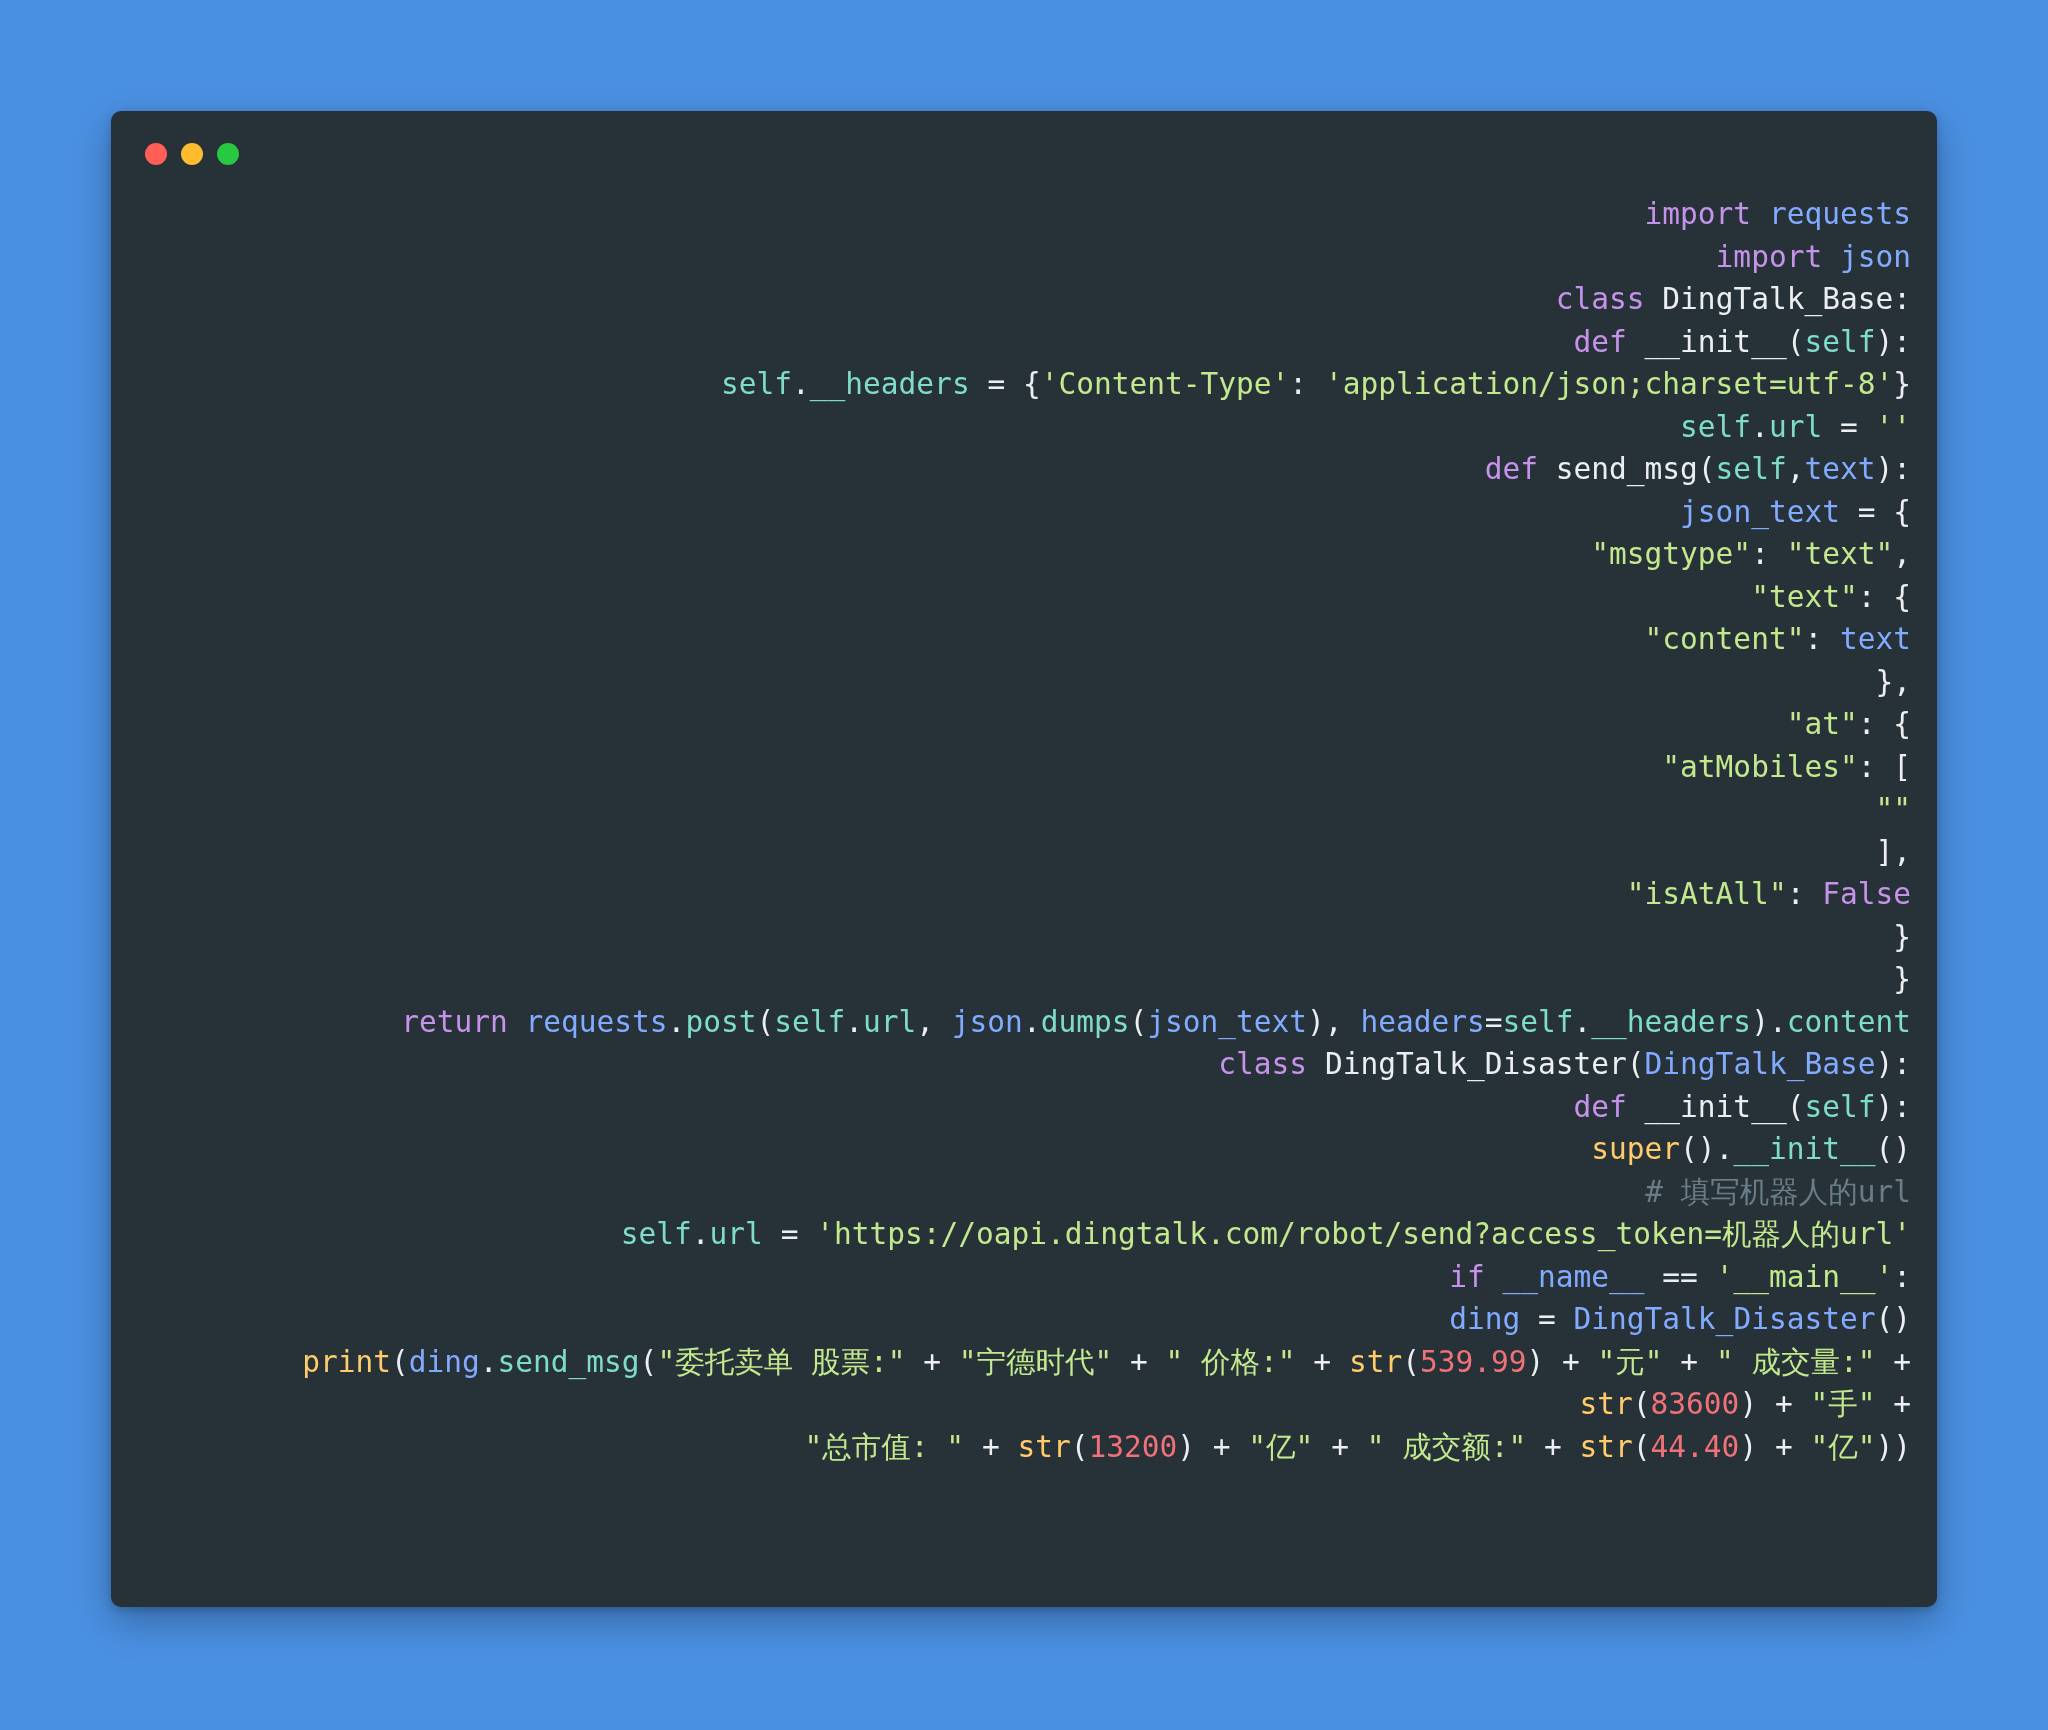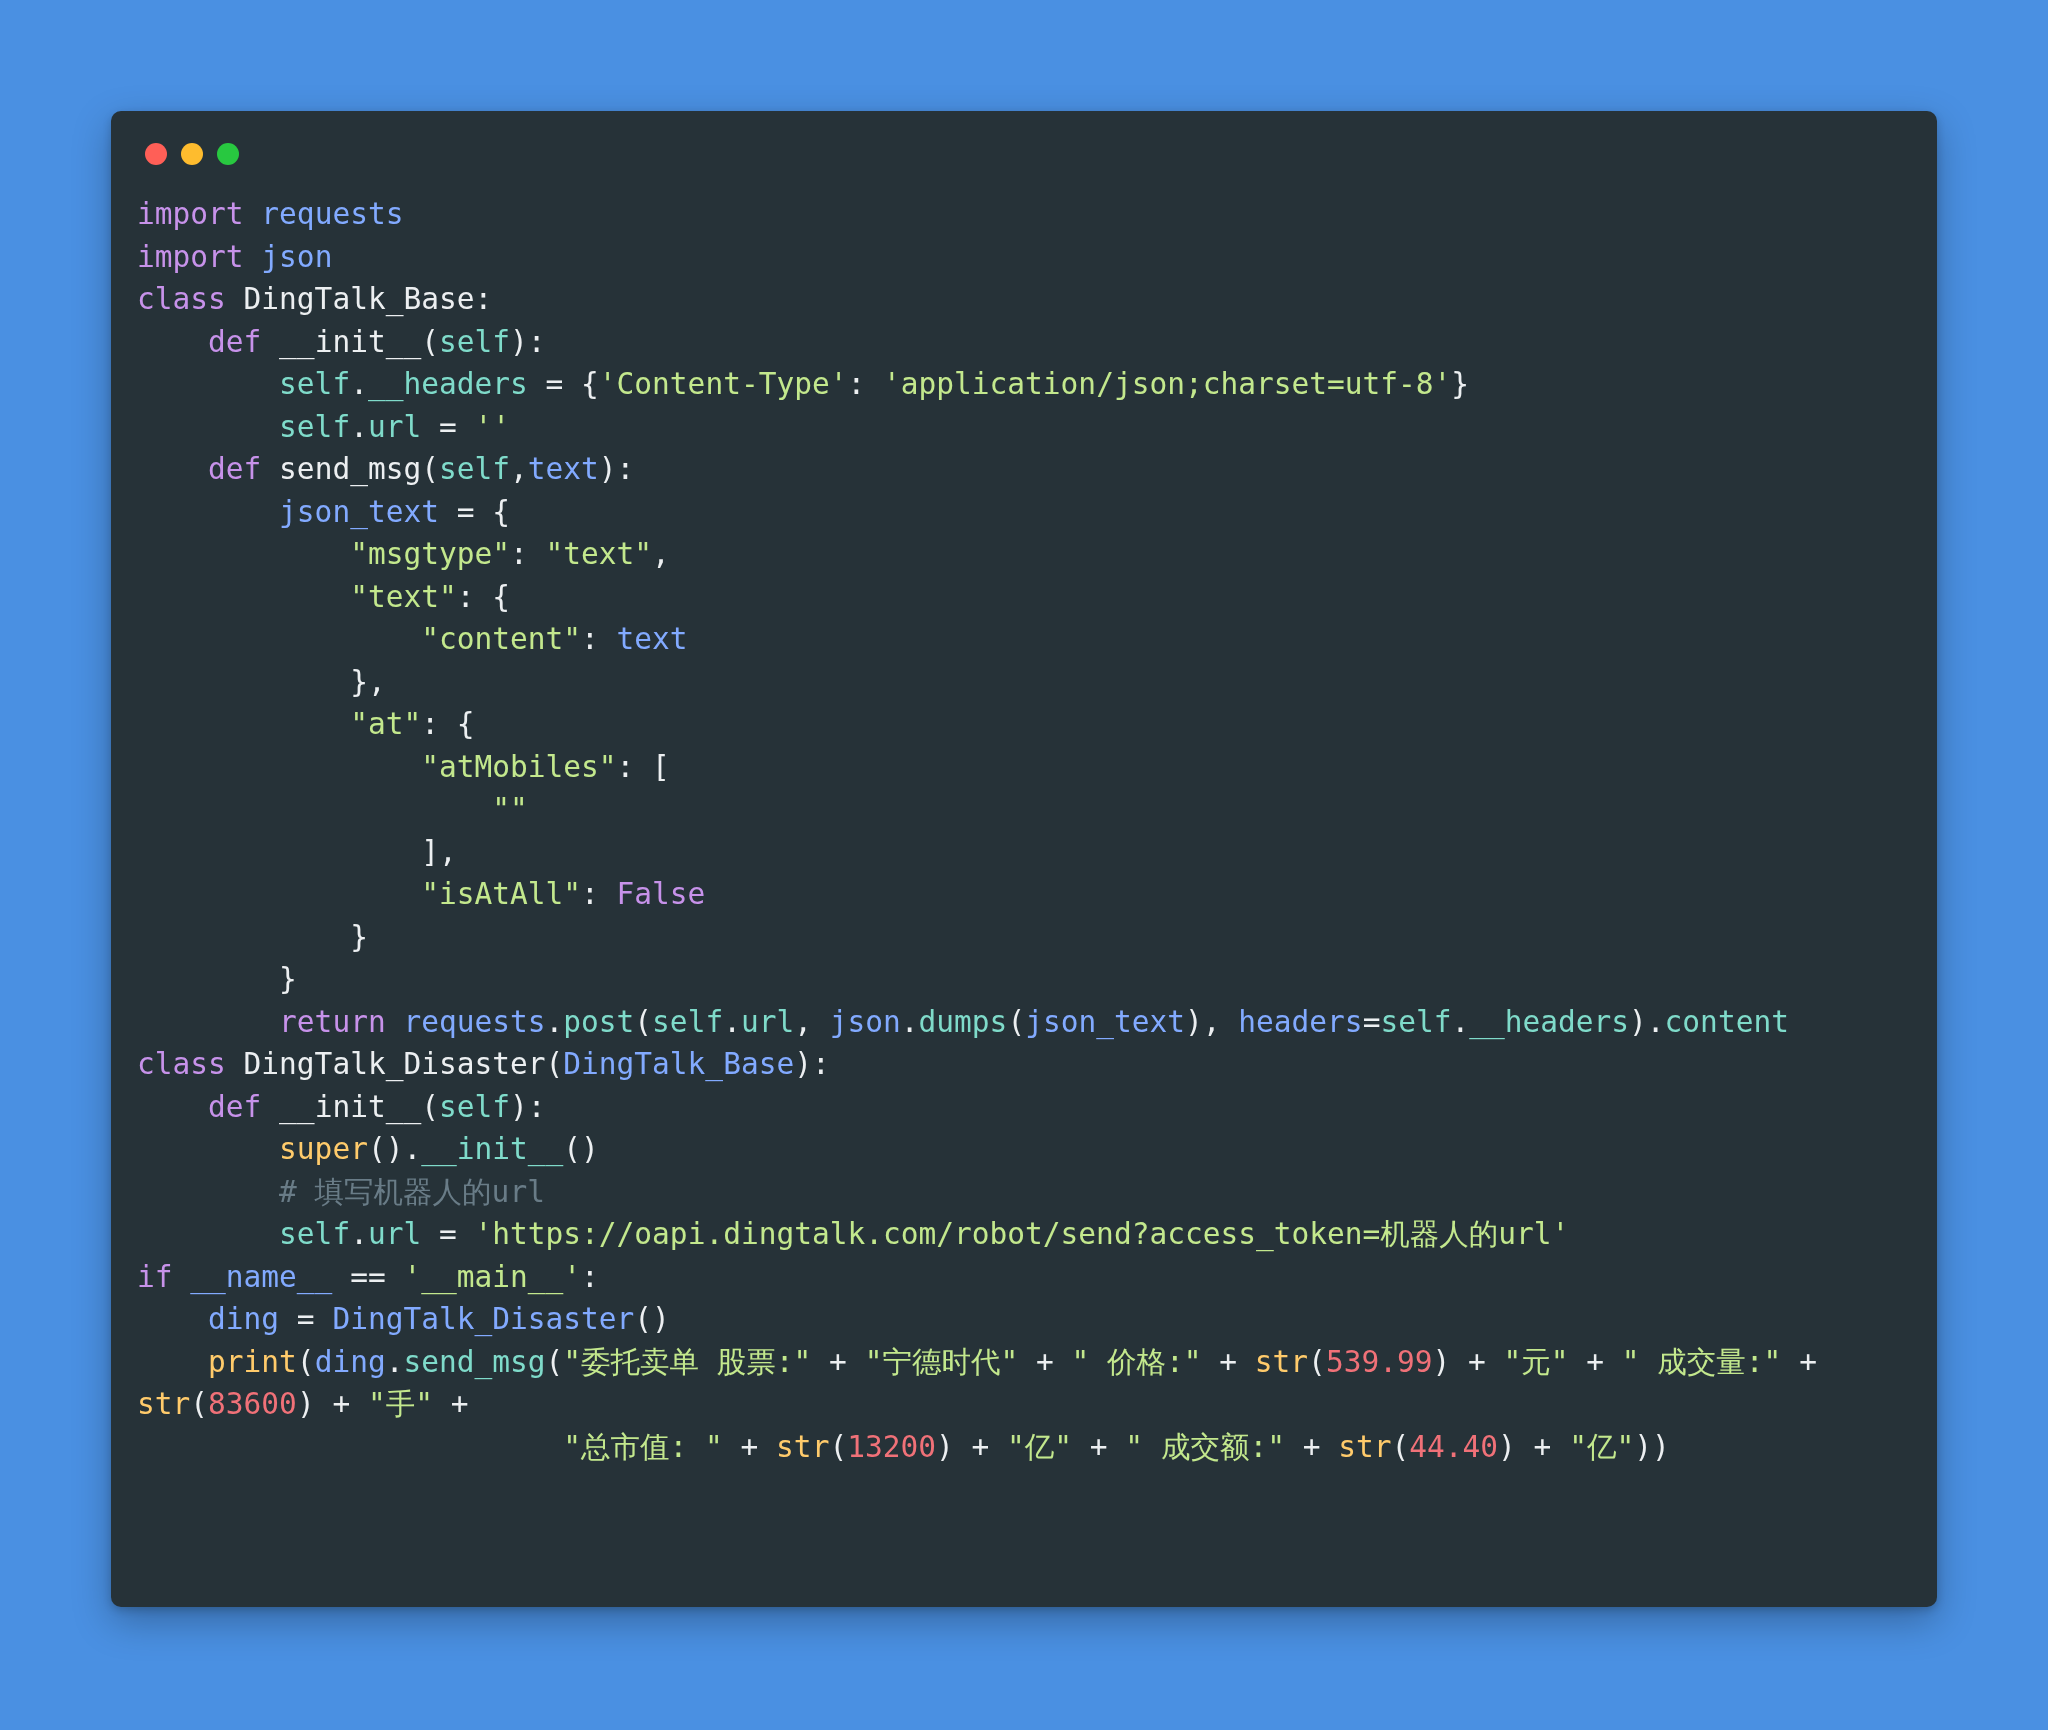--- a/index.html
+++ b/index.html
@@ -48,20 +48,21 @@
     border-radius: 50%;
     display: block;
   }
   .dot.red    { background: #ff5f57; }
   .dot.yellow { background: #febc2e; }
   .dot.green  { background: #28c840; }
 
   .code-area {
     padding: 8px 26px 0 26px;
     box-sizing: border-box;
+    text-align: right;
   }
   pre.code {
     margin: 0;
     font-family: "DejaVu Sans Mono", "Liberation Mono", monospace;
     font-size: 29.5px;
     line-height: 42.5px;
     color: #eceff1;
     white-space: pre-wrap;
     word-break: break-word;
     letter-spacing: 0px;

